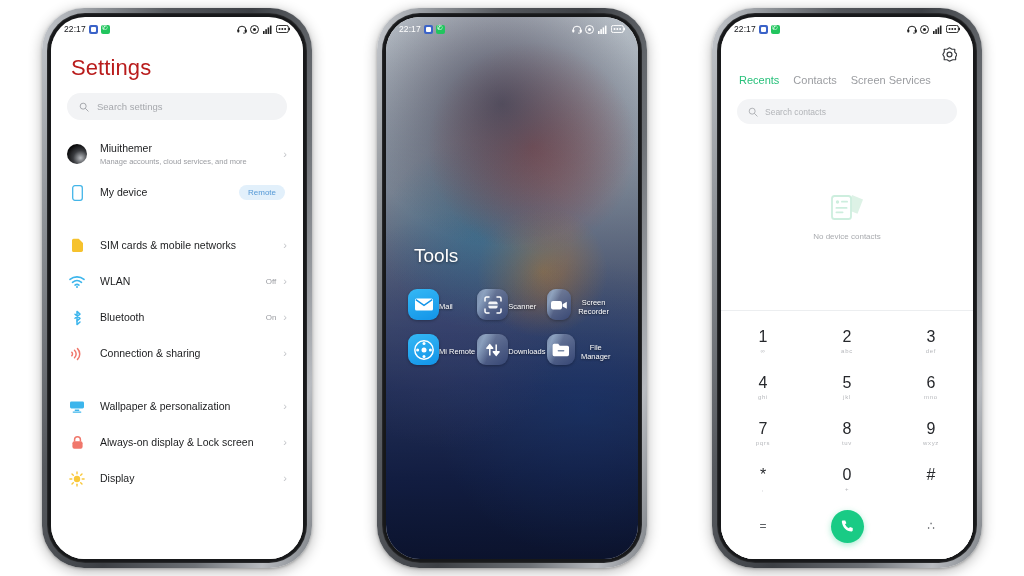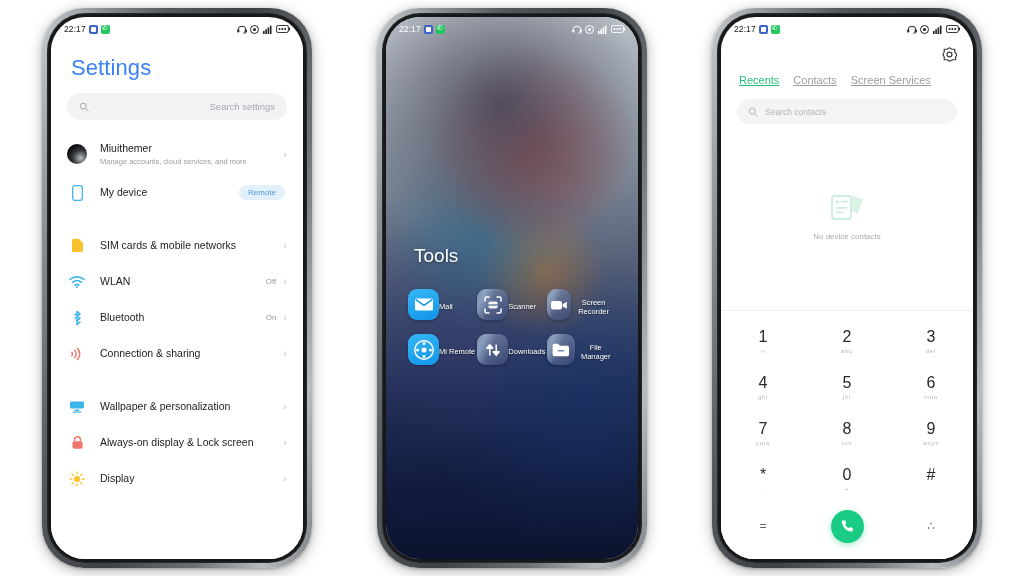--- a/index.html
+++ b/index.html
@@ -48,24 +48,24 @@
   .sb-ico.blue::after{ content:""; position:absolute; inset:2px; background:#fff; border-radius:1px;}
   .sb-ico.green { background:#22c55e; position:relative; }
   .sb-ico.green::after{ content:"\2706"; position:absolute; left:1px; top:-1px; font-size:7px; color:#fff;}
   .sb-right { display:flex; align-items:center; gap:3.5px; }
   .sb-right svg { display:block; }
   .light .statusbar { color:#15161a; }
   .dark .statusbar { color:#ffffff; }
 
   
   .settings-body { padding:0 0 0 0; height:calc(100% - 24px); overflow:hidden; background:#fff; }
-  .settings-title { font-size:22px; font-weight:400; color:#3b82f6; padding:14px 20px 12px 20px; letter-spacing:.1px;}
+  .settings-title { font-size:22px; font-weight:400; color:#b91c1c; padding:14px 20px 12px 20px; letter-spacing:.1px;}
   .search-pill {
     margin:0 16px 14px 16px; height:27px; border-radius:14px; background:#f2f3f5;
-    display:flex; align-items:center; gap:8px; padding:0 12px;justify-content:space-between;
+    display:flex; align-items:center; gap:8px; padding:0 12px;
   }
   .search-pill .ph { font-size:9.5px; color:#a6a8ad; }
   .s-row { display:flex; align-items:center; padding:8px 16px; min-height:34px; }
   .s-ico { width:20px; height:20px; flex:0 0 20px; margin-right:13px; display:flex; align-items:center; justify-content:center; }
   .s-texts { flex:1 1 auto; min-width:0; }
   .s-title { font-size:10.5px; color:#1b1c1e; line-height:1.28; }
   .s-sub { font-size:7.5px; color:#9a9ca1; line-height:1.3; margin-top:1.5px; }
   .s-val { font-size:8px; color:#9a9ca1; margin-right:7px; }
   .chev { color:#c3c5c9; font-size:11px; line-height:1; }
   .badge-update {
@@ -118,21 +118,21 @@
   .app-icon.blue { background:linear-gradient(160deg,#35b8f5,#1294e8); }
   .app-label {
     margin-top:5px; font-size:7.5px; color:#fff; text-align:center; line-height:1.22;
     text-shadow:0 1px 2px rgba(0,0,0,.55); max-width:54px;
   }
 
   
   .dialer { position:relative; height:calc(100% - 24px); background:#fff; display:flex; flex-direction:column; }
   .gear-row { display:flex; justify-content:flex-end; padding:6px 16px 0 0; }
   .tabs { display:flex; align-items:baseline; gap:14px; padding:12px 18px 0 18px; }
-  .tab { font-size:11px; color:#9b9da1;text-decoration:underline; }
+  .tab { font-size:11px; color:#9b9da1; }
   .tab.active { color:#27c07a; }
   .search-contacts {
     margin:13px 16px 0 16px; height:25px; border-radius:13px; background:#f3f4f6;
     display:flex; align-items:center; gap:7px; padding:0 11px;
   }
   .search-contacts .ph { font-size:8.5px; color:#b2b4b8; }
   .empty {
     flex:0 0 auto; margin-top:66px; display:flex; flex-direction:column; align-items:center; gap:6px;
   }
   .empty-label { font-size:8px; color:#a9abaf; }

